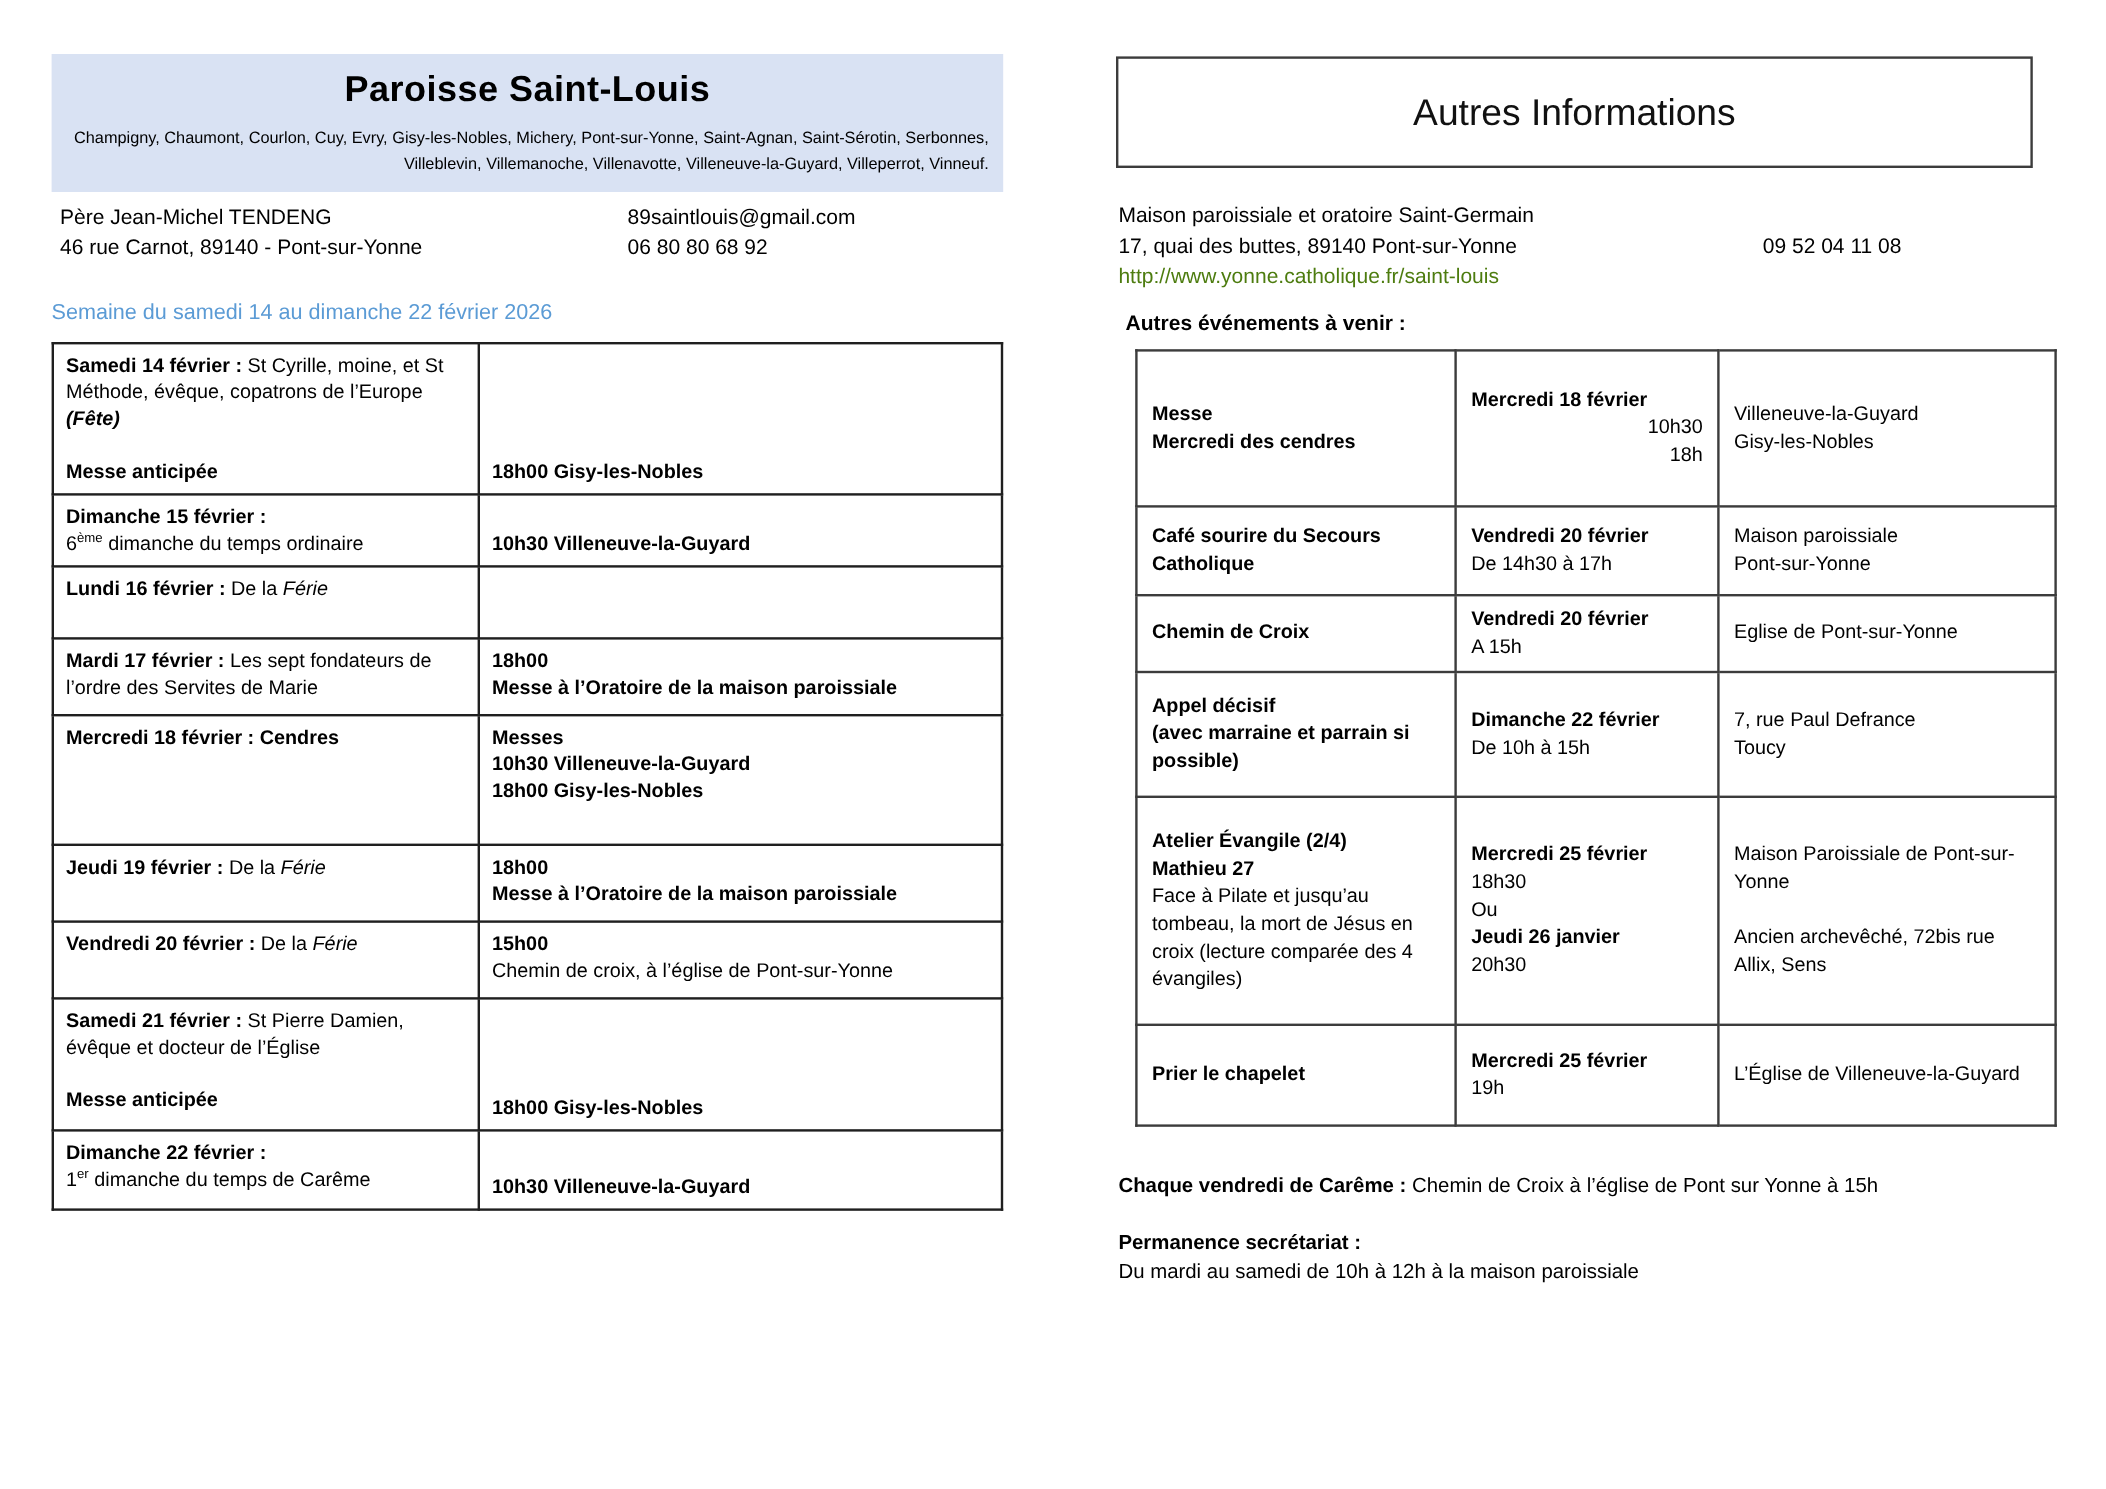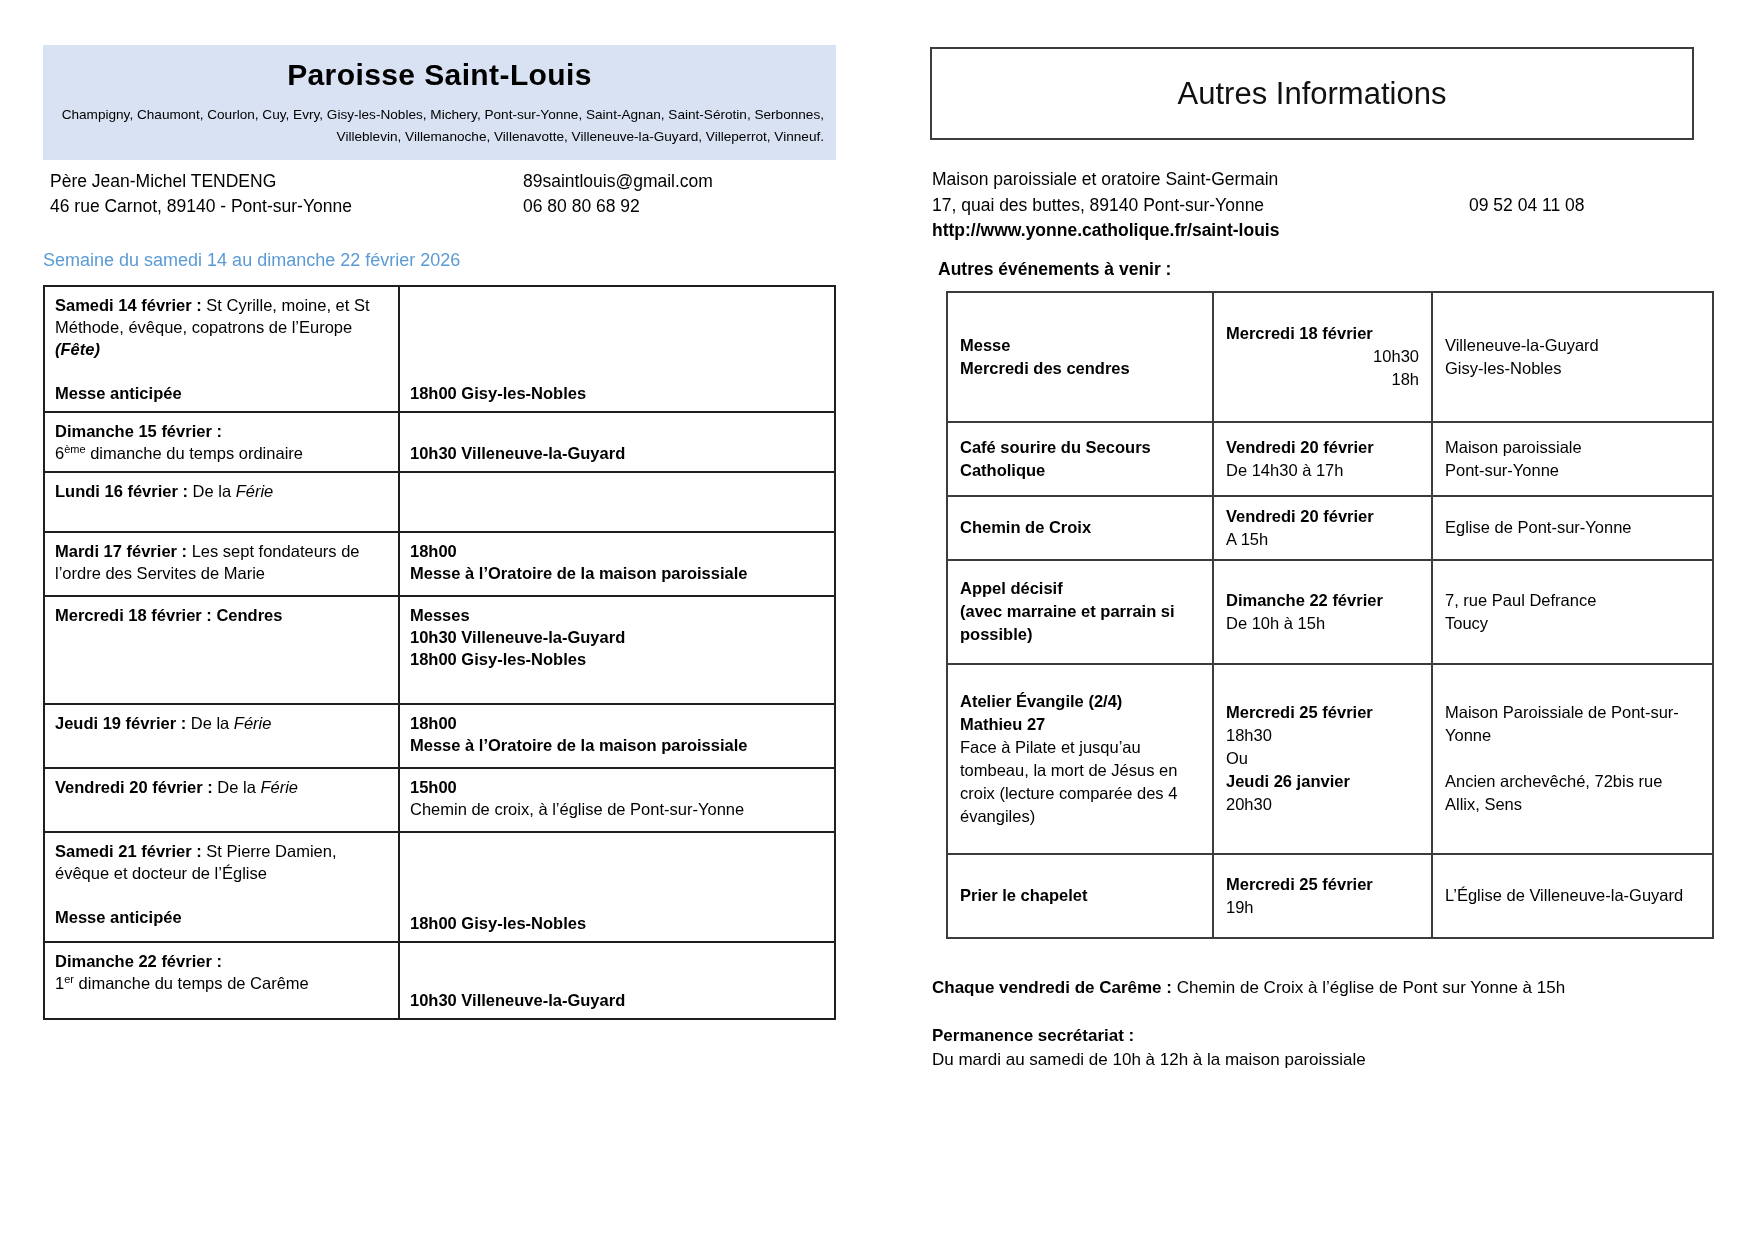--- a/index.html
+++ b/index.html
@@ -30,21 +30,21 @@
   
   .right-col{position:absolute;left:930px;top:47px;width:790px;}
   .info-box{
     width:764px;height:93px;border:2px solid #3c3c3c;box-sizing:border-box;
     display:flex;align-items:center;justify-content:center;
     font-size:31px;color:#111;
   }
   .r-contact{margin-top:27px;margin-left:2px;font-size:17.5px;line-height:25.5px;}
   .r-row{position:relative;}
   .r-phone{position:absolute;left:537px;top:0;}
-  .link{color:#000000;text-decoration:none;cursor:pointer;font-weight:bold;}
+  .link{color:#4d7c0f;text-decoration:none;cursor:pointer;}
   .events-heading{margin-top:15px;margin-left:8px;font-size:17.5px;font-weight:700;}
   table.events{margin-top:11px;margin-left:16px;border-collapse:collapse;width:766px;table-layout:fixed;border:2px solid #15803d;}
   table.events td{
     border:2px solid #3c3c3c;font-size:16.5px;line-height:23px;
     padding:8px 12px;vertical-align:middle;box-sizing:border-box;
   }
   .note1{margin-top:37px;margin-left:2px;font-size:17px;line-height:24px;}
   .note2{margin-top:24px;margin-left:2px;font-size:17px;font-weight:700;line-height:24px;}
   .note3{margin-left:2px;font-size:17px;line-height:24px;}
   .b{font-weight:700;}
@@ -139,21 +139,21 @@
         <tr style="height: 110px;">
           <td class="c1">
             <div><span style="font-weight: 700;">Samedi 21 février : </span><span>St Pierre Damien, évêque et docteur de l’Église</span></div>
             <div>&nbsp;</div>
             <div><span style="font-weight: 700;">Messe anticipée</span></div>
           </td>
           <td class="vbot">
             <div><span style="font-weight: 700;">18h00 Gisy-les-Nobles</span></div>
           </td>
         </tr>
-        <tr style="height: 77px;">
+        <tr style="height: 66px;">
           <td class="c1">
             <div><span style="font-weight: 700;">Dimanche 22 février :</span></div>
             <div><span>1</span><sup>er</sup><span> dimanche du temps de Carême</span></div>
           </td>
           <td class="vbot">
             <div><span style="font-weight: 700;">10h30 Villeneuve-la-Guyard</span></div>
           </td>
         </tr>
       </tbody>
     </table>

